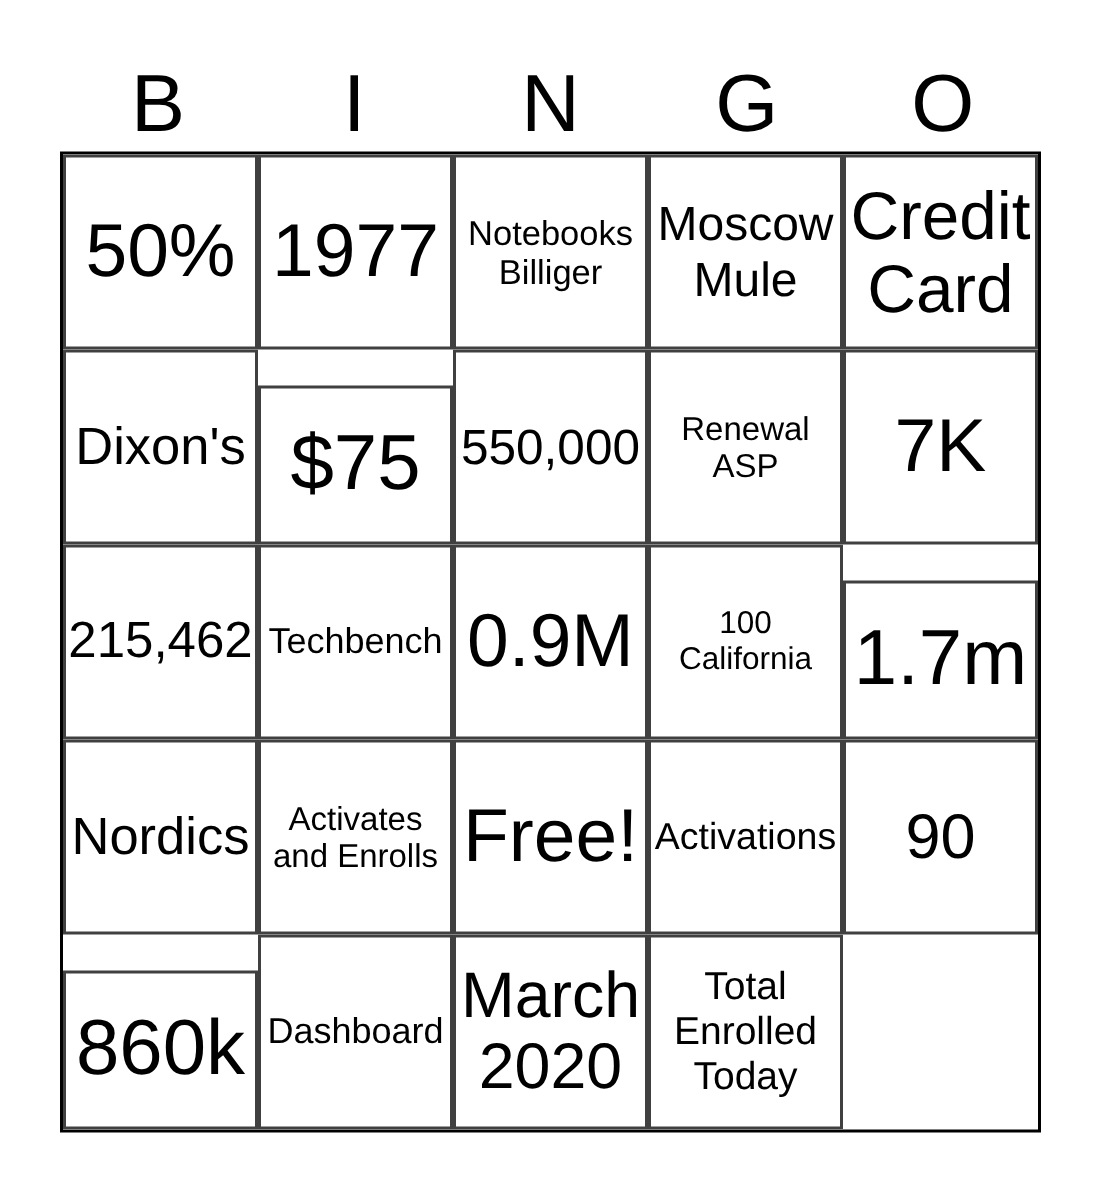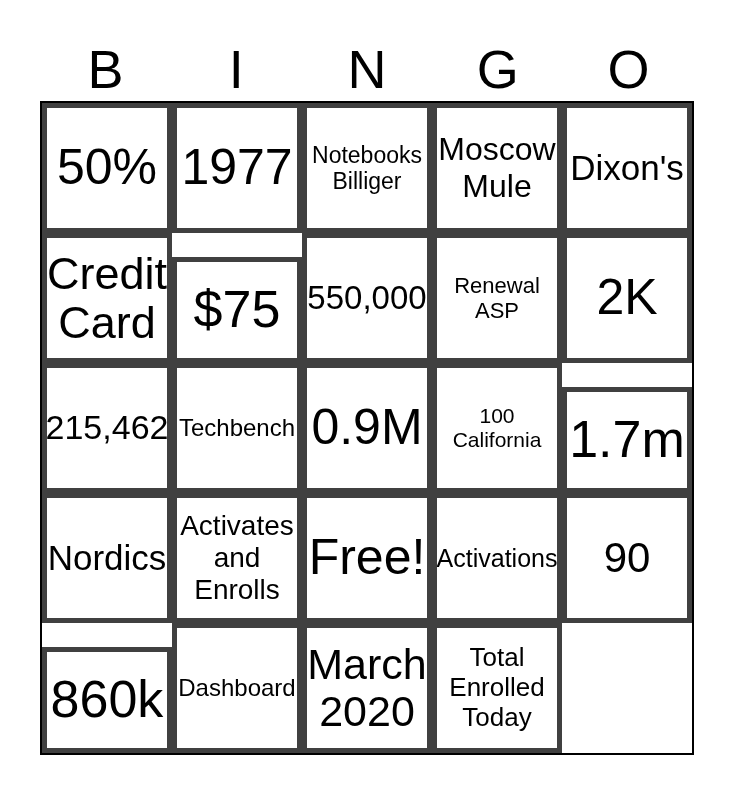--- a/index.html
+++ b/index.html
@@ -35,39 +35,39 @@
     position: absolute;
     left: 40px;
     top: 101px;
     display: grid;
     grid-template-columns: repeat(5, 130px);
     grid-template-rows: repeat(5, 130px);
     border: 2px solid #000000;
     background: #ffffff;
   }
   .cell {
-    border: 5px solid #404040;
+    border: 2px solid #404040;
     box-sizing: border-box;
     display: flex;
     align-items: center;
     justify-content: center;
     text-align: center;
     line-height: 1.15;
     padding: 0 1px;
     overflow: hidden;
     background: #ffffff;
     color: #000000;
     cursor: pointer;
   }
   
   .f23 { font-size: 23px; }
   .f24 { font-size: 24px; }
   .f25 { font-size: 25px; }
   .f26 { font-size: 26px; }
-  .f28 { font-size: 28px; }
+  .f28 { font-size: 22px; }
   .f29 { font-size: 21px; }
   .f30 { font-size: 22px; }
   .f31 { font-size: 26px; }
   .f32 { font-size: 32px; }
   .f33 { font-size: 33px; }
   .f34 { font-size: 34px; }
   .f35 { font-size: 35px; }
   .f43 { font-size: 43px; line-height: 1.1; }
   .f45 { font-size: 45px; line-height: 1.1; }
   .f50 { font-size: 50px; }
@@ -86,27 +86,27 @@
     <span class="letter">G</span>
     <span class="letter">O</span>
   </div>
 
   <div class="grid">
 
     <div class="cell f50">50%</div>
     <div class="cell f50">1977</div>
     <div class="cell f23">Notebooks Billiger</div>
     <div class="cell f32">Moscow Mule</div>
+    <div class="cell f45">Credit Card</div>
+
     <div class="cell f35">Dixon's</div>
-
-    <div class="cell f45">Credit Card</div>
     <div class="cell f52">$75</div>
     <div class="cell f33">550,000</div>
     <div class="cell f30">Renewal ASP</div>
-    <div class="cell f50">2K</div>
+    <div class="cell f50">7K</div>
 
     <div class="cell f34">215,462</div>
     <div class="cell f24">Techbench</div>
     <div class="cell f50">0.9M</div>
     <div class="cell f29">100 California</div>
 
     <div class="cell f52">1.7m</div>
     <div class="cell f35">Nordics</div>
     <div class="cell f28">Activates and Enrolls</div>
     <div class="cell f50">Free!</div>

